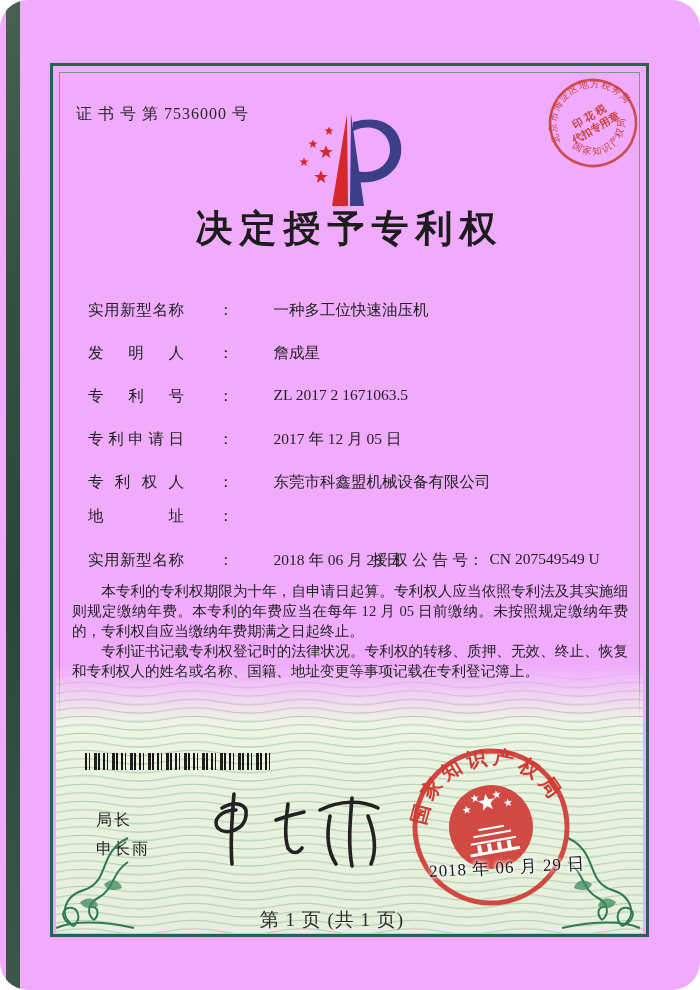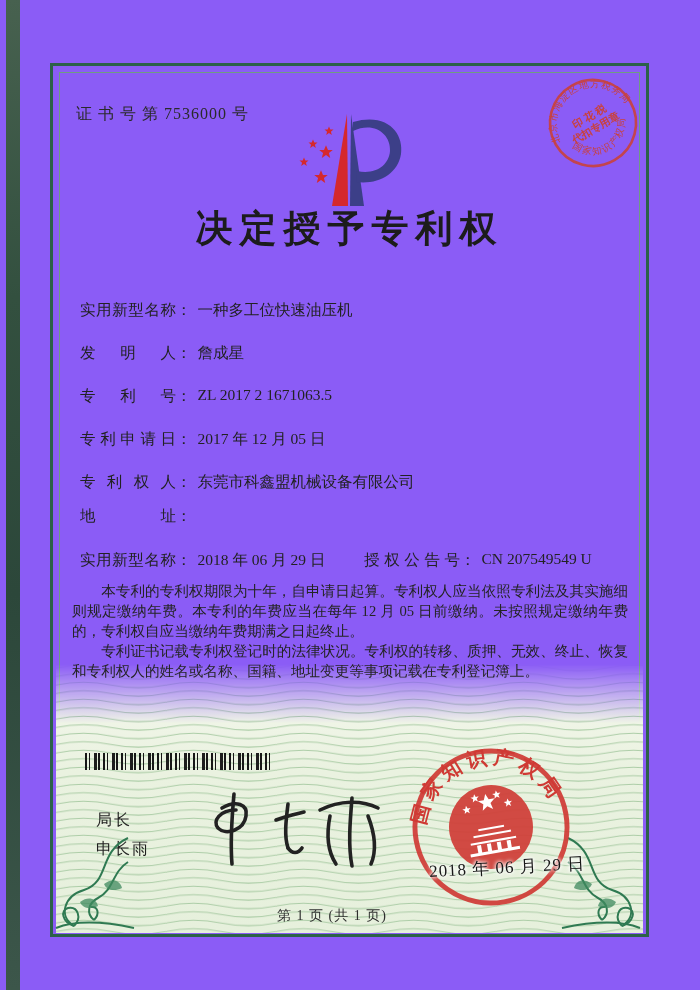--- a/index.html
+++ b/index.html
@@ -1,17 +1,17 @@
 <!DOCTYPE html>
 <html><head>
 <meta charset="utf-8">
 <style>
   html,body{margin:0;padding:0;}
   body{width:700px;height:990px;background:#ffffff;font-family:"Liberation Serif","DejaVu Serif",serif;}
-  #photo{position:relative;width:700px;height:990px;background:#8b5cf6;overflow:hidden;}
+  #photo{position:relative;width:700px;height:990px;background:#f0abfc;overflow:hidden;border-radius:28px;}
 
   
   .band{position:absolute;left:6px;top:0;width:14px;height:990px;
     background:linear-gradient(180deg,#47614f 0%,#33503f 30%,#2c473a 60%,#3c564a 100%);}
 
   
   .frame-outer{position:absolute;left:50px;top:63px;width:593px;height:868px;
     border:3px solid #2c6149;}
   .frame-inner{position:absolute;left:59px;top:72px;width:579px;height:852px;
     border:1px solid #6f9c82;}
@@ -21,21 +21,21 @@
     background:linear-gradient(180deg,#f5f8ee 0%,#eaf2e0 40%,#e6f0dc 100%);
     -webkit-mask-image:linear-gradient(180deg,transparent 0,#000 22%);
     mask-image:linear-gradient(180deg,transparent 0,#000 22%);}
   .pattern svg{display:block;width:100%;height:100%;}
 
   .certnum{position:absolute;left:76px;top:104px;font-size:16px;color:#2a2a2a;letter-spacing:1px;}
   .title{position:absolute;left:52px;top:204px;width:595px;text-align:center;
     font-size:37px;font-weight:bold;letter-spacing:7px;color:#1c1c1c;}
 
   .fields{position:absolute;left:80px;top:0;width:540px;font-size:15.5px;color:#222;}
-  .frow{position:absolute;left:0;display:flex;align-items:flex-start;}
+  .frow{position:absolute;left:8px;display:flex;align-items:flex-start;gap:34px;}
   .flabel{display:inline-block;width:96px;text-align:justify;text-align-last:justify;white-space:nowrap;}
   .fcolon{display:inline-block;margin-right:6px;}
   .fvalue{display:inline-block;}
   .frow.addr .fvalue{width:432px;line-height:22px;}
   .g2{position:absolute;left:284px;top:0;display:flex;}
 
   .bodytext{position:absolute;left:72px;top:581px;width:556px;font-size:14.6px;
     line-height:20px;color:#242424;}
   .bodytext p{margin:0;text-indent:2em;text-align:justify;}
 
@@ -53,21 +53,21 @@
     letter-spacing:1px;transform:rotate(-3deg);
     text-shadow:0 0 3px #fff,0 0 4px #fff,0 0 5px #fff;}
 
   .stamp{position:absolute;left:544px;top:74px;}
 
   .corner{position:absolute;}
   .corner.left{left:46px;top:832px;}
   .corner.right{left:558px;top:832px;transform:scaleX(-1);}
 
   .footer{position:absolute;left:52px;top:907px;width:560px;text-align:center;
-    font-size:14px;color:#2e2e2e;letter-spacing:1px;}
+    font-size:19px;color:#2e2e2e;letter-spacing:1px;}
 
   text{font-family:"Liberation Serif","DejaVu Serif",serif;}
 </style>
 </head>
 <body>
 
 <div id="photo">
 
   <div class="band"></div>
 

